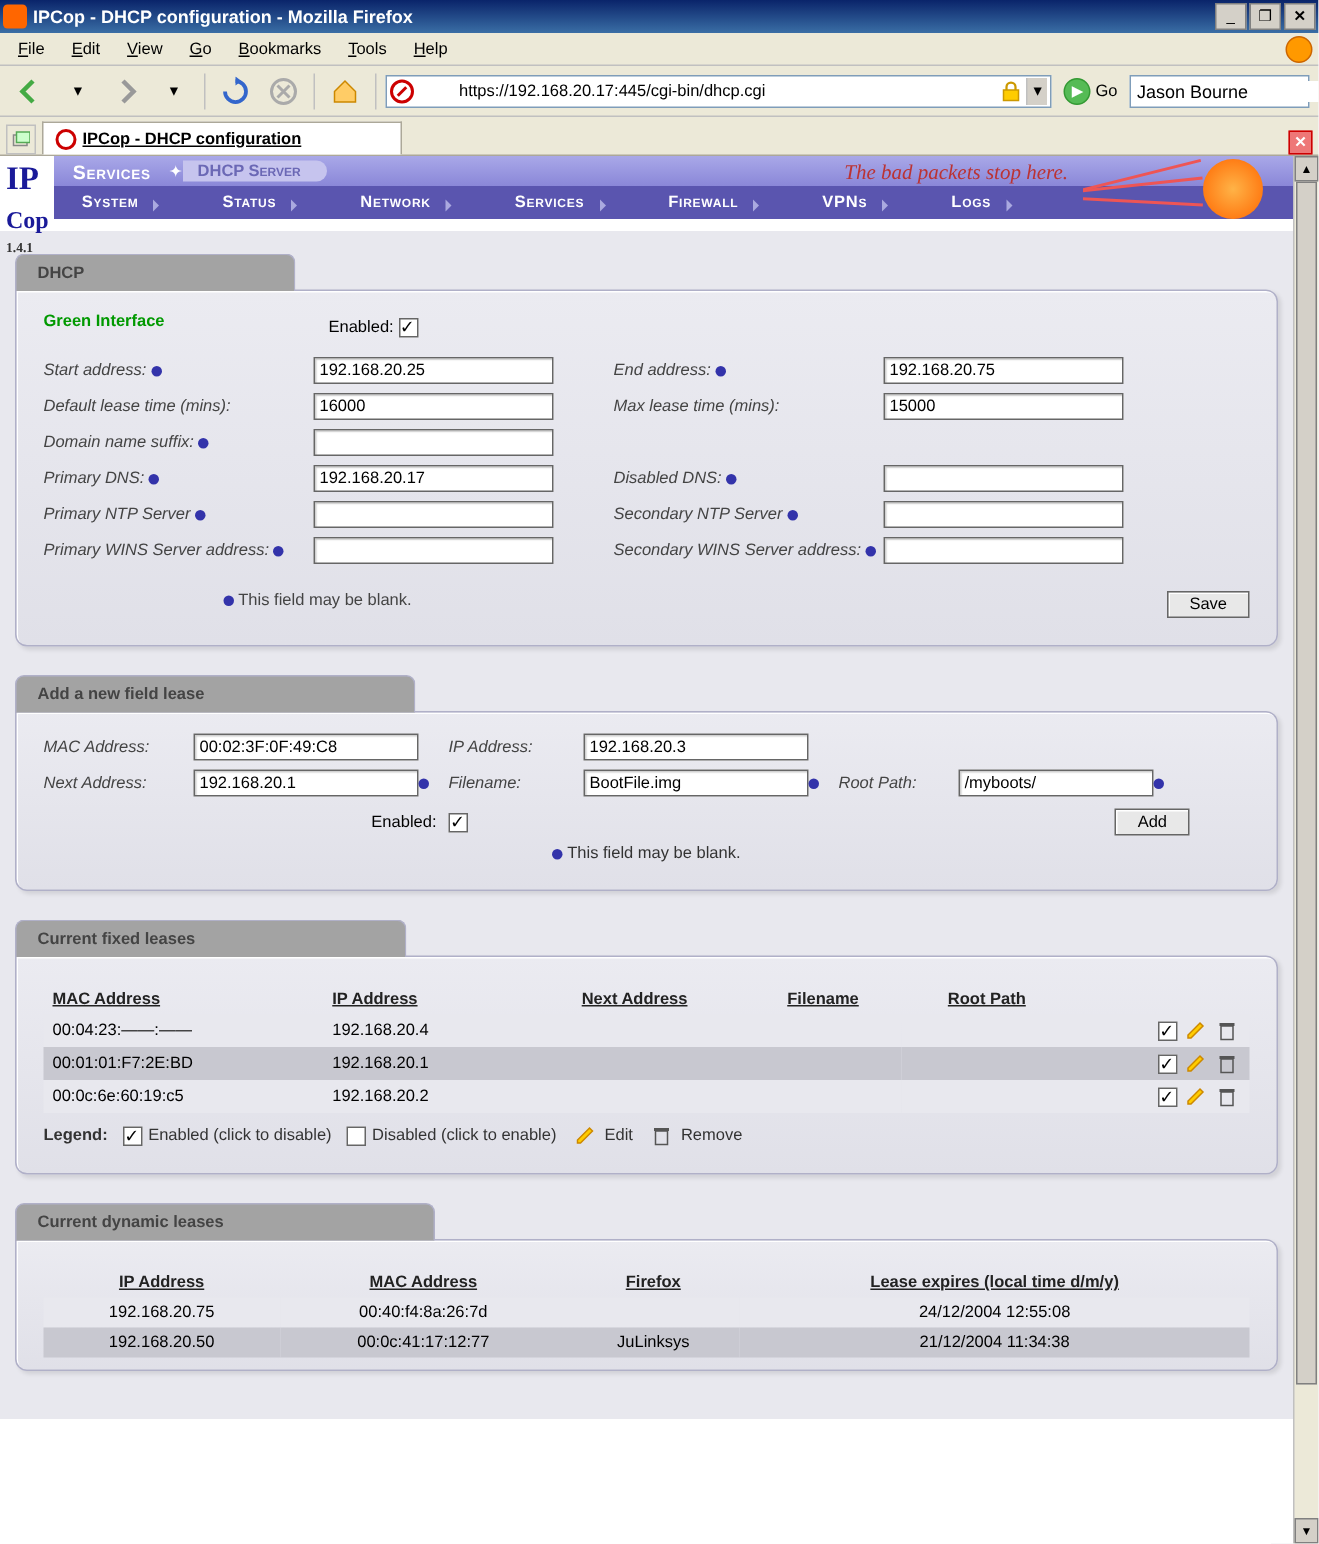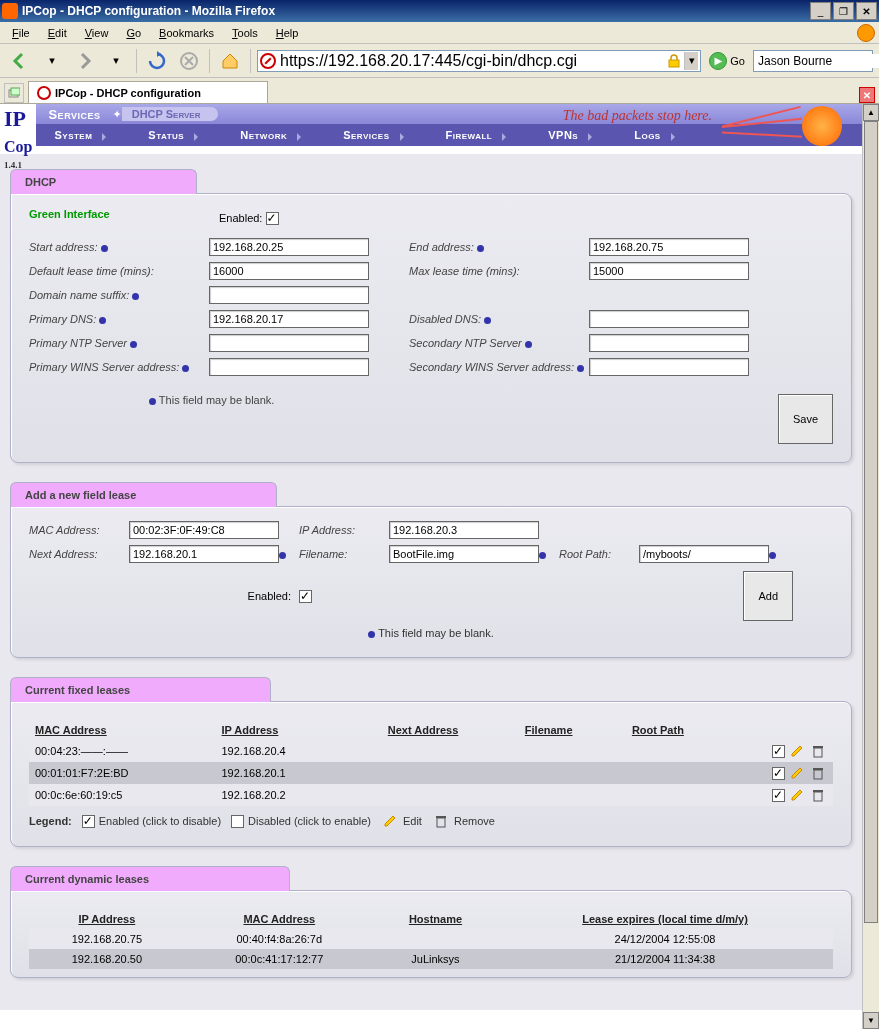--- a/index.html
+++ b/index.html
@@ -19,33 +19,33 @@
 .menubar .spacer { flex:1; }
 .throbber { width:18px; height:18px; background:#f90; border-radius:50%; border:1px solid #c60; }
 
 .toolbar { background:#ece9d8; height:34px; display:flex; align-items:center; padding:2px 6px; gap:4px; border-bottom:1px solid #c0c0c0; }
 .navbtn { width:28px; height:28px; border-radius:4px; display:flex; align-items:center; justify-content:center; }
 .navbtn svg { width:20px; height:20px; }
 .vsep { width:1px; height:24px; background:#c0c0c0; margin:0 2px; }
 .urlbar { flex:1; display:flex; align-items:center; border:1px solid #7f9db9; background:#fff; height:22px; padding:0 2px; }
 .urlbar .siteicon { width:16px; height:16px; border-radius:50%; border:2px solid #c00; background:#fff; margin-right:4px; position:relative; }
 .urlbar .siteicon::after { content:''; position:absolute; width:8px; height:2px; background:#c00; top:5px; left:2px; transform:rotate(-45deg); }
-.urlbar input { flex:1; border:none; outline:none; font-size:16px; }
+.urlbar input { flex:1; border:none; outline:none; font-size:11px;margin-left:26px; }
 .lock { width:16px; height:14px; margin:0 2px; }
 .ddarrow { width:14px; height:18px; background:#d4d0c8; border-left:1px solid #c0c0c0; display:flex; align-items:center; justify-content:center; }
 .go-btn { display:flex; align-items:center; gap:3px; padding:0 4px; }
 .go-btn .circle { width:18px; height:18px; border-radius:50%; background:#5b5; border:1px solid #393; display:flex; align-items:center; justify-content:center; color:#fff; font-size:10px; }
 .searchbox { width:120px; display:flex; align-items:center; border:1px solid #7f9db9; background:#fff; height:22px; padding:0 2px; }
 .searchbox .g { width:14px; height:14px; background:linear-gradient(45deg,#4285f4,#ea4335,#fbbc05,#34a853); border-radius:2px; margin-right:2px; }
 .searchbox input { flex:1; border:none; outline:none; font-size:12px; }
 
 .tabstrip { background:#ece9d8; height:26px; display:flex; align-items:flex-end; padding:0 4px; border-bottom:1px solid #aca899; }
 .tab-new { width:20px; height:20px; border:1px solid #c0c0c0; display:flex; align-items:center; justify-content:center; margin-right:4px; }
 .tab-new svg { width:12px; height:12px; }
-.pagetab { background:#fff; border:1px solid #aca899; border-bottom:none; height:22px; display:flex; align-items:center; padding:0 8px; gap:4px; font-weight:bold; min-width:240px; }
+.pagetab { background:#fff; border:1px solid #aca899; border-bottom:none; height:22px; display:flex; align-items:center; padding:0 8px; gap:4px; font-weight:bold; min-width:240px;text-decoration:underline; }
 .pagetab .siteicon { width:14px; height:14px; border-radius:50%; border:2px solid #c00; }
 .tabstrip .spacer { flex:1; }
 .tabclose { width:16px; height:16px; background:#e77; border:1px solid #c00; color:#fff; display:flex; align-items:center; justify-content:center; font-size:10px; font-weight:bold; }
 
 
 .viewport { display:flex; height:calc(1029px - 22px - 22px - 34px - 26px); }
 .content { flex:1; background:#fff; overflow:hidden; }
 .vscroll { width:17px; background:#ece9d8; display:flex; flex-direction:column; border-left:1px solid #c0c0c0; }
 .vscroll .arrow { height:17px; background:#d4d0c8; border:1px solid #808080; display:flex; align-items:center; justify-content:center; font-size:8px; }
 .vscroll .track { flex:1; position:relative; }
@@ -63,32 +63,32 @@
 .tagline { color:#b33; font-family:Georgia,serif; font-style:italic; font-size:14px; position:absolute; right:150px; top:4px; }
 .header-img { position:absolute; right:0; top:0; width:140px; height:46px; overflow:hidden; }
 .header-img .sun { width:40px; height:40px; background:radial-gradient(#ffb347,#ff6600); border-radius:50%; position:absolute; right:20px; top:2px; }
 .header-img .ray { position:absolute; height:2px; background:#e55; }
 .navtabs { display:flex; background:#5a55af; height:22px; align-items:center; padding-left:4px;gap:28px; }
 .navtab { color:#fff; font-variant:small-caps; font-weight:bold; padding:0 14px; font-size:11px; position:relative; letter-spacing:0.5px; }
 .navtab::after { content:''; position:absolute; right:0; top:4px; width:0; height:0; border-left:4px solid #aaa9e0; border-top:4px solid transparent; border-bottom:4px solid transparent; }
 
 .page { background:#e8e8ee; padding:14px 10px; }
 .panel { background:#e8e8ee; margin-bottom:18px; }
-.panel-tab { display:inline-block; background:#f0abfc; border:1px solid #b0b0c8; border-bottom:none; border-radius:6px 6px 0 0; padding:6px 140px 6px 14px; font-weight:bold; color:#444; position:relative; top:1px; }
+.panel-tab { display:inline-block; background:#a3a3a3; border:1px solid #b0b0c8; border-bottom:none; border-radius:6px 6px 0 0; padding:6px 140px 6px 14px; font-weight:bold; color:#444; position:relative; top:1px; }
 .panel-body { border:1px solid #b0b0c8; border-radius:0 8px 8px 8px; padding:14px 18px 18px 18px; background:linear-gradient(#ebebf1,#e0e0e8); box-shadow:1px 1px 0 #fff inset, 2px 2px 3px rgba(0,0,0,0.1); }
 
 .iface { color:#090; font-weight:bold; margin-bottom:8px; }
 .formgrid { display:grid; grid-template-columns: 180px 160px 40px 180px 160px; row-gap:6px; align-items:center; }
 .formgrid.fixed { grid-template-columns: 100px 150px 20px 90px 150px 20px 80px 130px 15px; }
 .lblcell { color:#444;font-style:italic; }
 .blue-dot { display:inline-block; width:7px; height:7px; background:#33a; border-radius:50%; vertical-align:middle; }
 .txtin { border:1px solid #666; background:#fff; height:18px; padding:1px 3px; font-size:11px; width:100%; box-shadow:inset 1px 1px 1px rgba(0,0,0,0.2); }
 .note { color:#444; margin-top:18px; display:flex; }
 .note .left { flex:1; padding-left:120px; }
-.btn { background:#e8e8e8; border:1px solid #666; padding:18px 14px; font-size:11px; box-shadow:1px 1px 0 #fff inset; }
+.btn { background:#e8e8e8; border:1px solid #666; padding:2px 14px; font-size:11px; box-shadow:1px 1px 0 #fff inset; }
 
 .tbl { width:100%; border-collapse:collapse; margin-top:4px; }
 .tbl th { text-align:left; padding:4px 6px; font-weight:bold; text-decoration:underline; color:#222; }
 .tbl td { padding:4px 6px; }
 .tbl tr.odd { background:#e8e8ee; }
 .tbl tr.even { background:#c8c8d0; }
 .actions { text-align:right; white-space:nowrap; }
 .chk { display:inline-block; width:13px; height:13px; border:1px solid #666; background:#fff; vertical-align:middle; position:relative; }
 .chk.on::after { content:'✓'; position:absolute; top:-2px; left:0; font-size:12px; color:#000; }
 .icon-pencil { display:inline-block; width:14px; height:14px; vertical-align:middle; margin:0 2px; }
@@ -407,21 +407,21 @@
     </div>
 
     <div class="panel">
       <div class="panel-tab">Current dynamic leases</div>
       <div class="panel-body" style="padding-bottom:8px;">
         <table class="tbl dyntbl">
           <tbody>
                 <tr>
             <th>IP Address</th>
             <th>MAC Address</th>
-            <th>Hostname</th>
+            <th>Firefox</th>
             <th>Lease expires (local time d/m/y)</th>
           </tr>
           </tbody>
               <tbody id="dyn-rows">
                 <tr class="odd">
                   <td>192.168.20.75</td>
     <td>00:40:f4:8a:26:7d</td>
     <td></td>
     <td>24/12/2004 12:55:08</td>
                 </tr>

